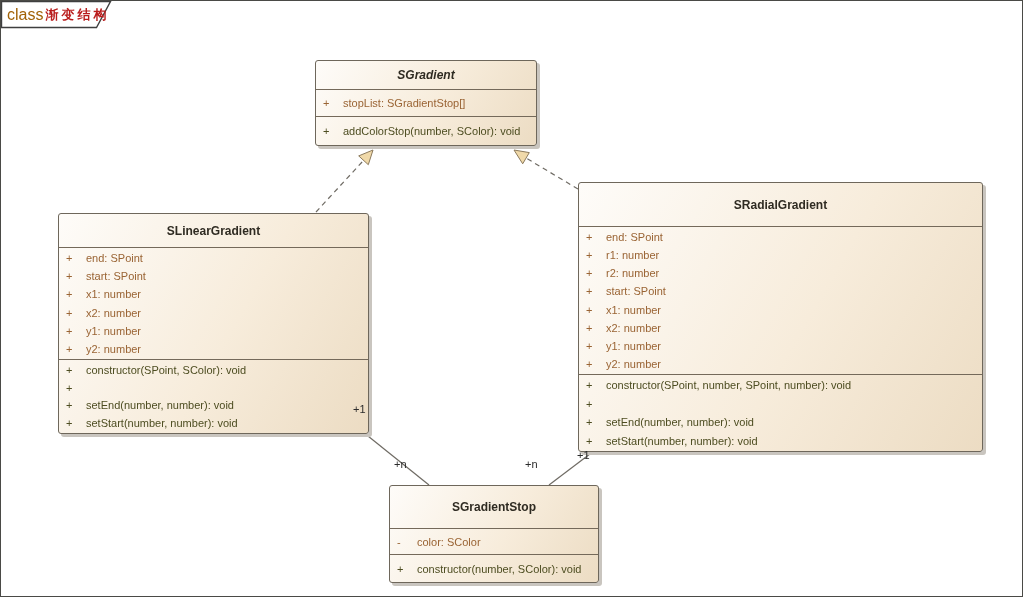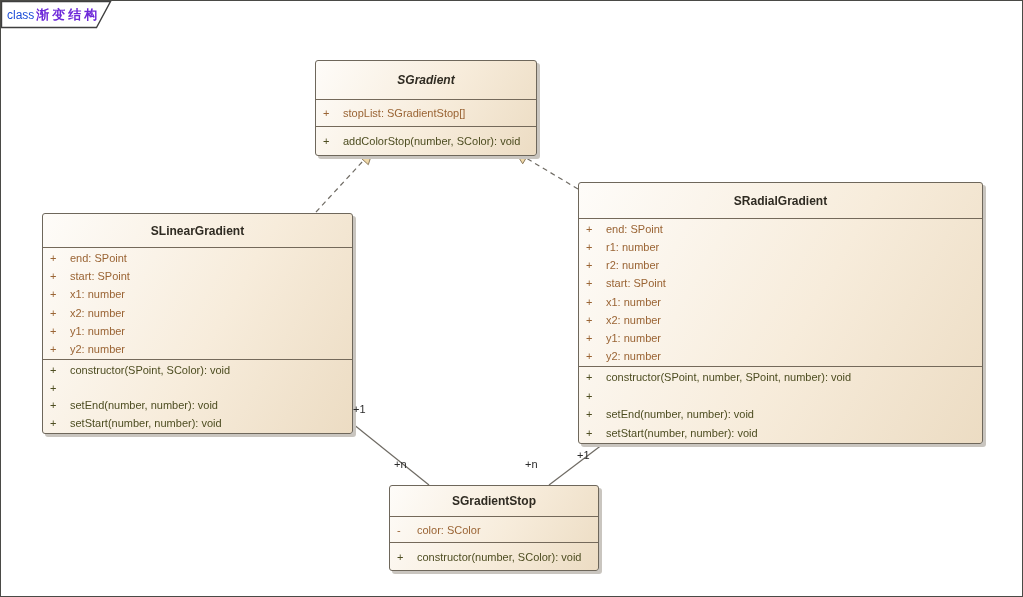--- a/index.html
+++ b/index.html
@@ -7,22 +7,22 @@
     position:relative; width:1023px; height:597px;
     background:#ffffff; border:1px solid #4a4a46; box-sizing:border-box;
     font-family:"Liberation Sans", sans-serif; overflow:hidden;
   }
   
   #frame-tab { position:absolute; left:0; top:0; width:130px; height:30px; }
   #frame-tab-text {
     position:absolute; left:6px; top:3px; height:22px;
     display:flex; align-items:center; white-space:nowrap;
   }
-  #frame-tab-text .kw { font-size:12px; color:#1d4ed8; }
-  #frame-tab-text .nm { font-size:13px; font-weight:bold; color:#6d28d9; letter-spacing:3px; margin-left:2px; }
+  #frame-tab-text .kw { font-size:16px; color:#a16207; }
+  #frame-tab-text .nm { font-size:13px; font-weight:bold; color:#b91c1c; letter-spacing:3px; margin-left:2px; }
   
   .uml-class {
     position:absolute; box-sizing:border-box;
     border:1px solid #6e675b; border-radius:3px;
     background:linear-gradient(120deg, #fefcf9 0%, #f7ecdb 55%, #ecdcc3 100%);
     box-shadow:3px 3px 0 0 #c9c5bf;
   }
   .cls-title {
     display:flex; align-items:center; justify-content:center;
     font-size:12px; font-weight:bold; color:#2f2b22;
@@ -65,38 +65,38 @@
 
   <svg id="frame-tab" viewBox="0 0 130 30">
     <path d="M0.5,0.5 L109.5,0.5 L95.5,26.5 L0.5,26.5 Z" fill="#ffffff" stroke="#3f3f3f" stroke-width="1.4"></path>
   </svg>
   <div id="frame-tab-text">
     <span class="kw">class</span>
     <span class="nm">渐变结构</span>
   </div>
 
   <div class="uml-class" style="left:314px; top:59px; width:222px;">
-    <div class="cls-title abstract" style="height:39px;">SGradient</div>
+    <div class="cls-title abstract" style="height:29px;">SGradient</div>
     <div class="cls-compart attrs" style="height:27px;">
 
     <div class="row">
           <span class="vis">+</span>
           <span class="mtext">stopList: SGradientStop[]</span>
         </div>
       </div>
     <div class="cls-compart meths" style="height:28px;">
 
     <div class="row">
           <span class="vis">+</span>
           <span class="mtext">addColorStop(number, SColor): void</span>
         </div>
       </div>
   </div>
 
-  <div class="uml-class" style="left:41px; top:212px; width:311px;">
+  <div class="uml-class" style="left:57px; top:212px; width:311px;">
     <div class="cls-title" style="height:34px;">SLinearGradient</div>
     <div class="cls-compart attrs" style="height:112px;">
 
     <div class="row">
           <span class="vis">+</span>
           <span class="mtext">end: SPoint</span>
         </div>
         <div class="row">
           <span class="vis">+</span>
           <span class="mtext">start: SPoint</span>
@@ -132,21 +132,21 @@
           <span class="mtext">setEnd(number, number): void</span>
         </div>
         <div class="row">
           <span class="vis">+</span>
           <span class="mtext">setStart(number, number): void</span>
         </div>
       </div>
   </div>
 
   <div class="uml-class" style="left:577px; top:181px; width:405px;">
-    <div class="cls-title" style="height:36px;">SRadialGradient</div>
+    <div class="cls-title" style="height:44px;">SRadialGradient</div>
     <div class="cls-compart attrs" style="height:148px;">
 
     <div class="row">
           <span class="vis">+</span>
           <span class="mtext">end: SPoint</span>
         </div>
         <div class="row">
           <span class="vis">+</span>
           <span class="mtext">r1: number</span>
         </div>
@@ -189,21 +189,21 @@
           <span class="mtext">setEnd(number, number): void</span>
         </div>
         <div class="row">
           <span class="vis">+</span>
           <span class="mtext">setStart(number, number): void</span>
         </div>
       </div>
   </div>
 
   <div class="uml-class" style="left:388px; top:484px; width:210px;">
-    <div class="cls-title" style="height:31px;">SGradientStop</div>
+    <div class="cls-title" style="height:43px;">SGradientStop</div>
     <div class="cls-compart attrs" style="height:26px;">
 
     <div class="row">
           <span class="vis">-</span>
           <span class="mtext">color: SColor</span>
         </div>
       </div>
     <div class="cls-compart meths" style="height:27px;">
 
     <div class="row">

